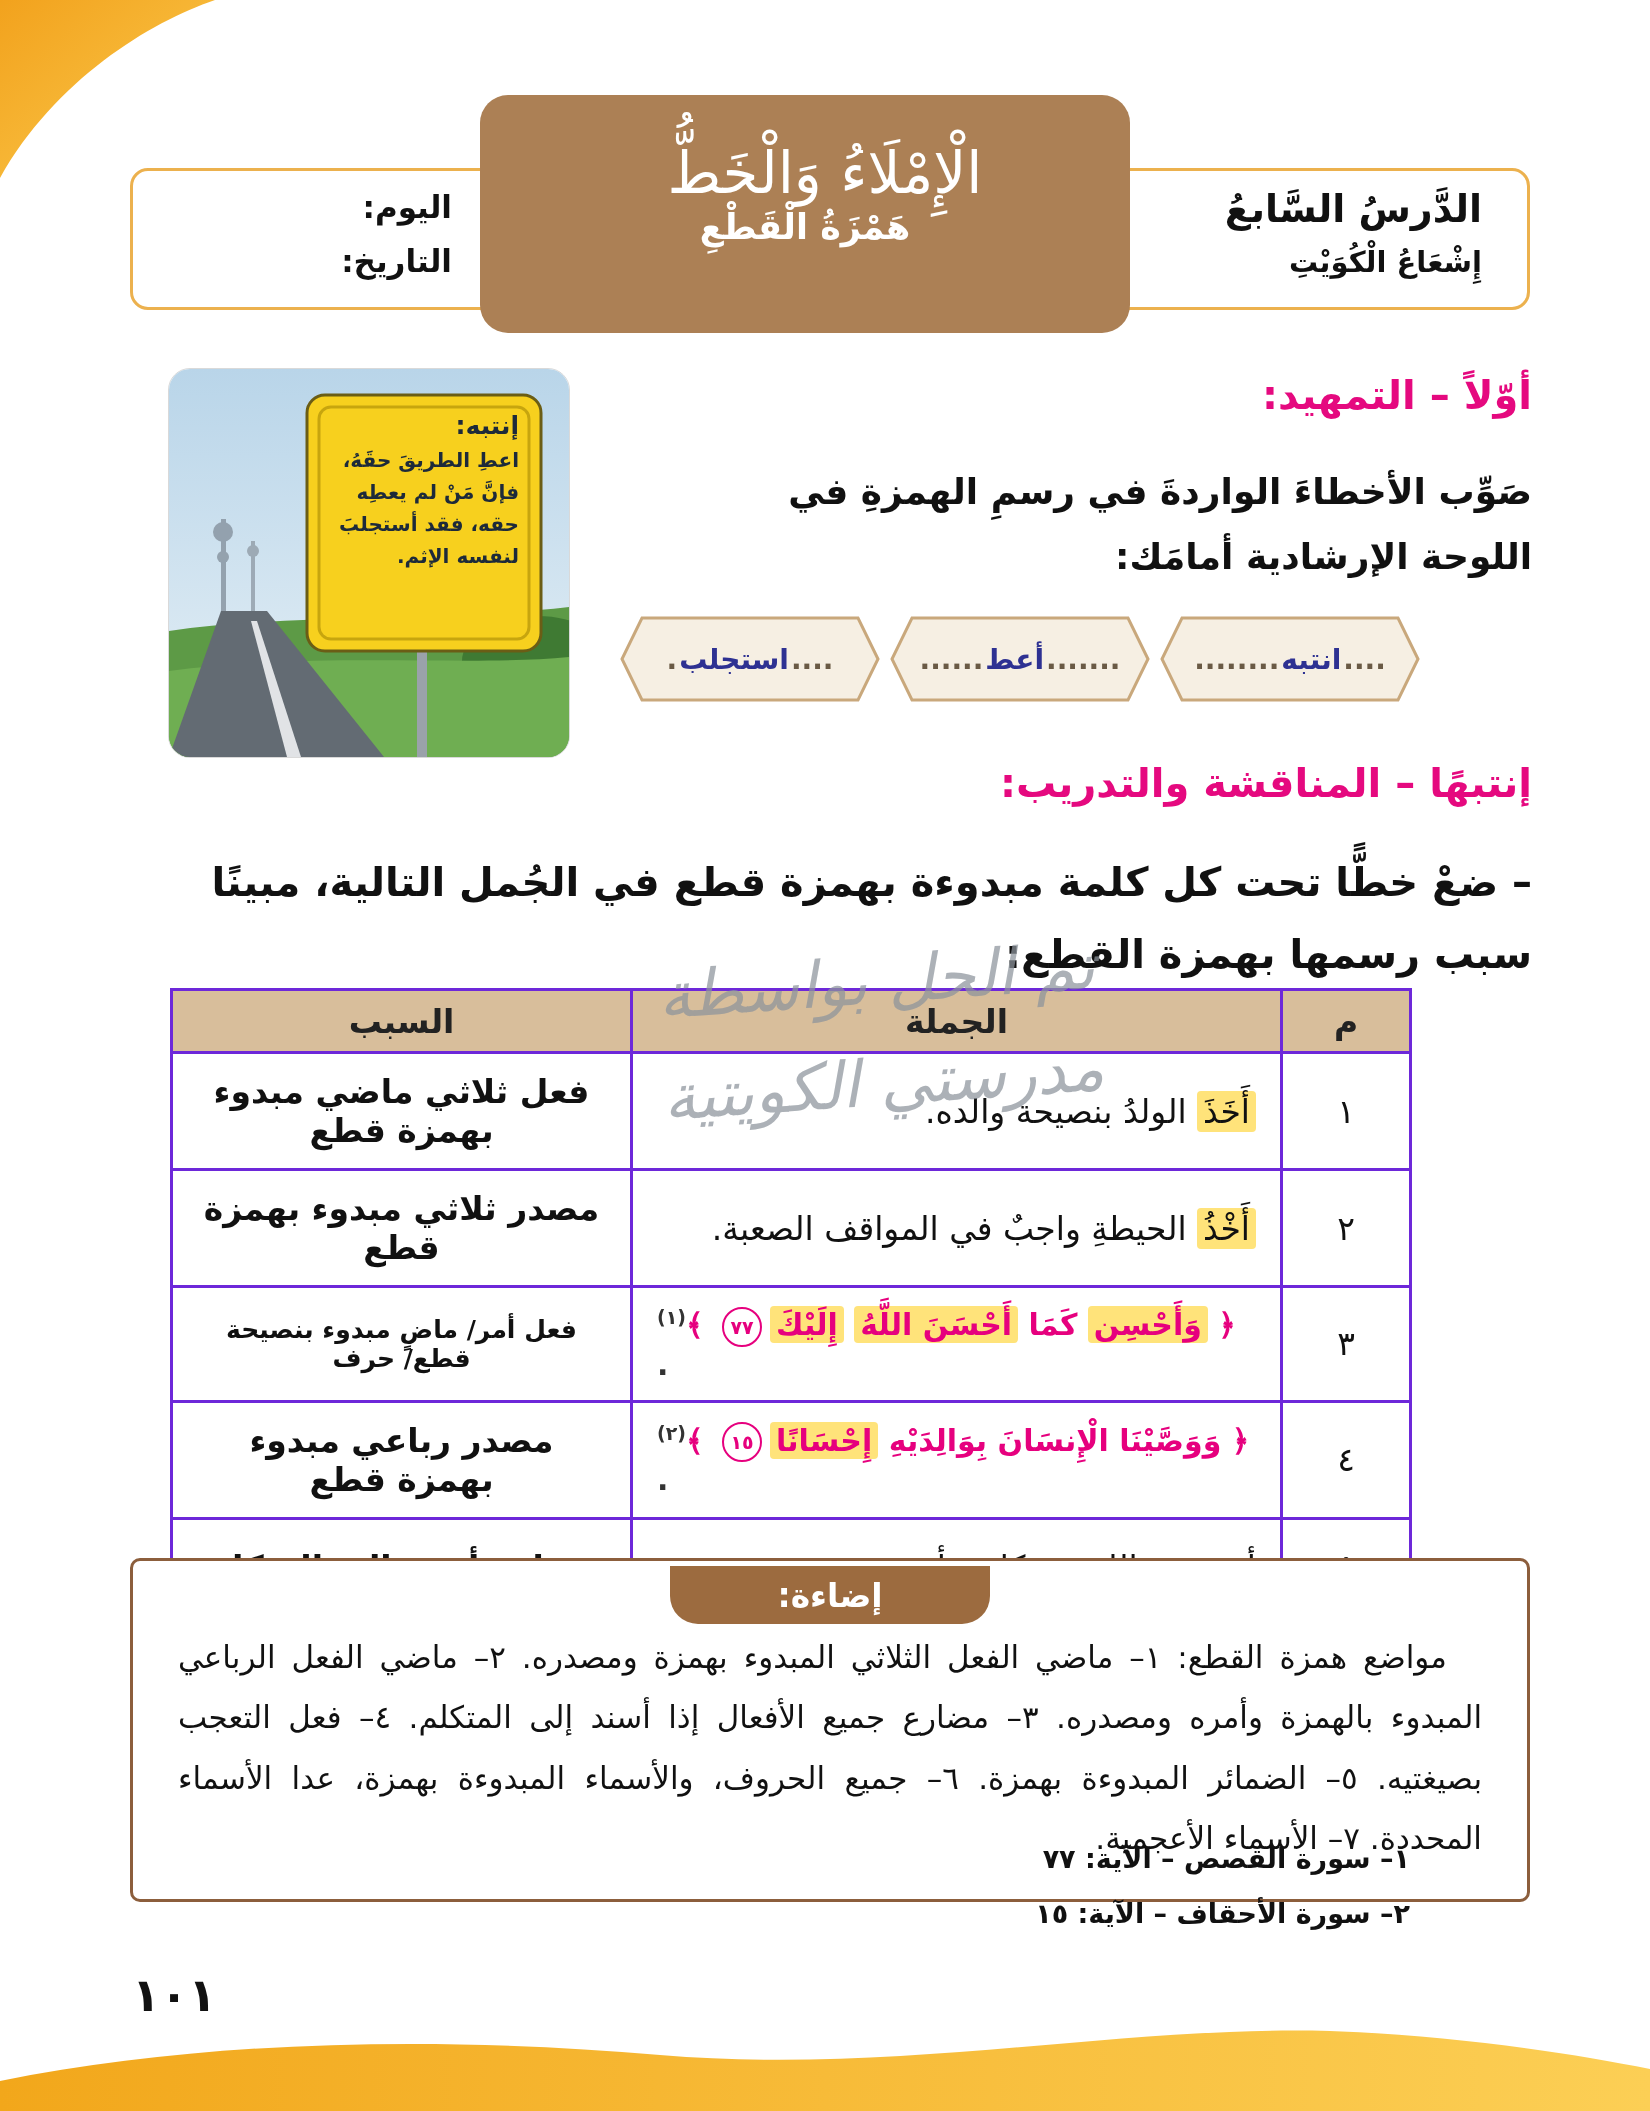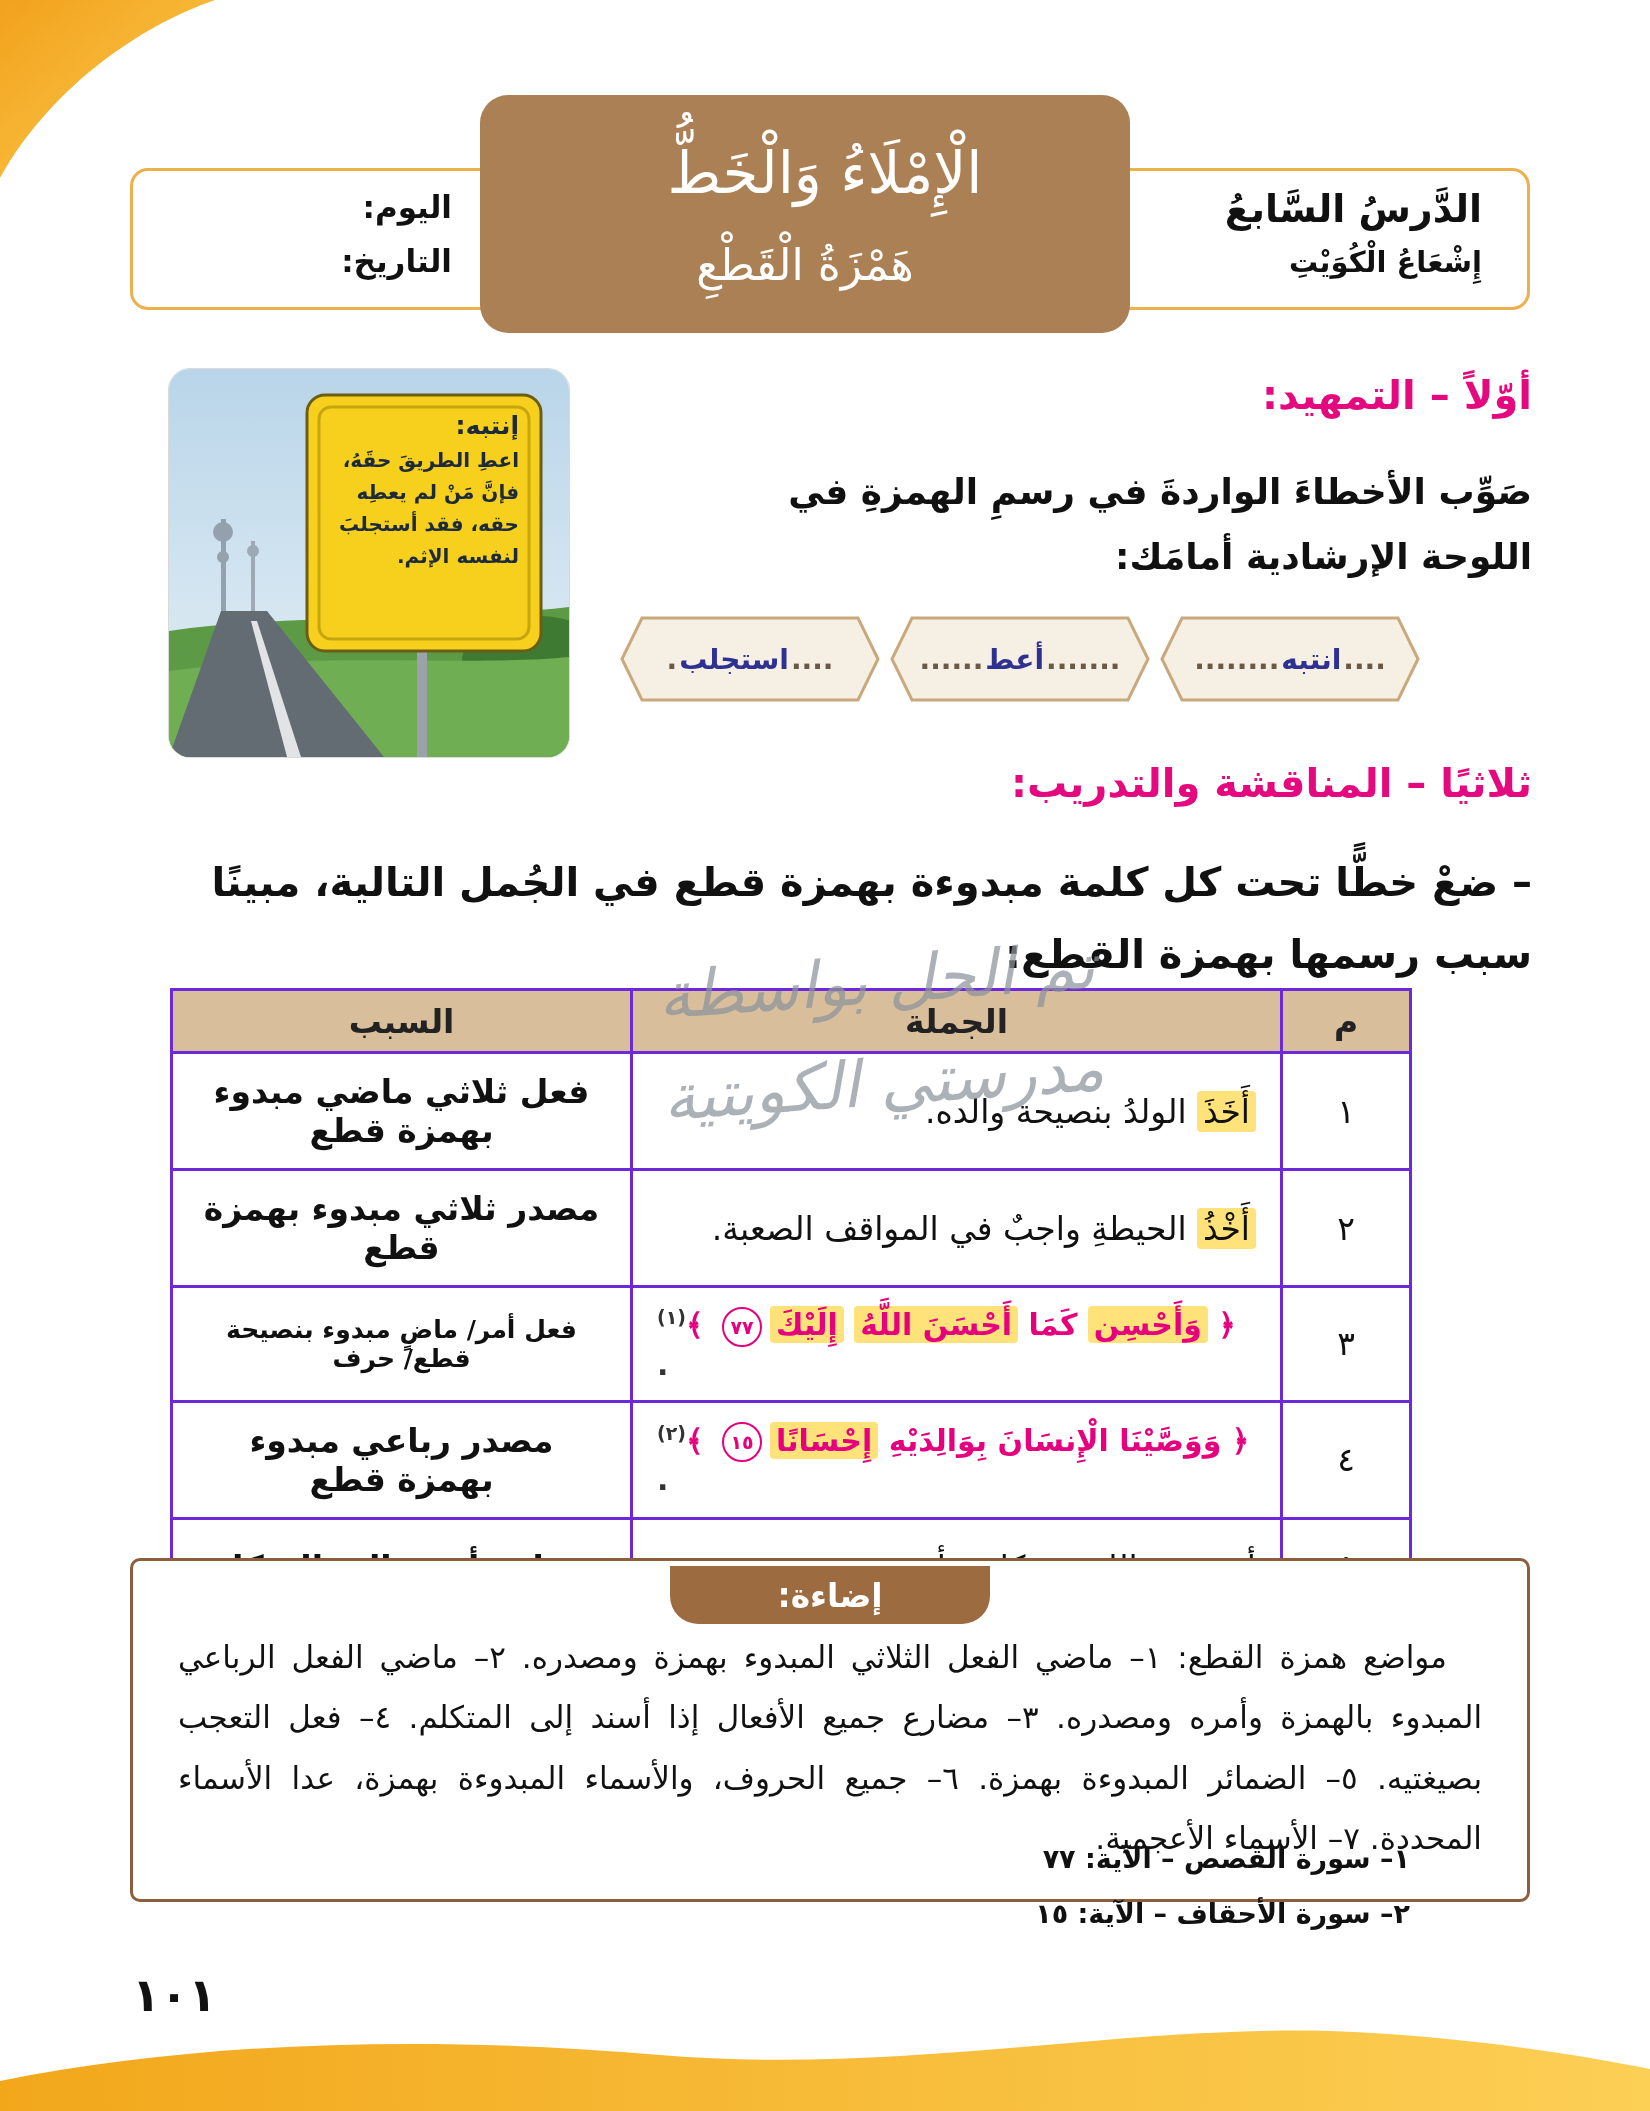--- a/index.html
+++ b/index.html
@@ -12,21 +12,21 @@
 
   
   .frame-box{position:absolute;border:3px solid #ECB14E;border-radius:18px;background:#fff;z-index:1;box-sizing:border-box;}
   .lesson-box{top:168px;right:120px;width:645px;height:142px;padding:16px 45px 0 0;text-align:right;}
   .lesson-title{font-size:38px;font-weight:bold;color:#111;}
   .lesson-sub{font-size:29px;font-weight:bold;color:#111;margin-top:14px;}
   .daydate-box{top:168px;left:130px;width:395px;height:142px;padding:14px 70px 0 0;}
   .daydate-box .line{font-size:31px;font-weight:bold;color:#111;text-align:right;margin:4px 0 18px;}
   .subject-box{position:absolute;top:95px;right:520px;width:650px;height:238px;background:#AC8055;border-radius:28px;z-index:2;color:#fff;text-align:center;box-sizing:border-box;padding-top:44px;}
   .subject-title{font-size:58px;font-weight:normal;padding-left:40px;}
-  .subject-sub{font-size:44px;font-weight:normal;margin-top:32px;}
+  .subject-sub{font-size:35px;font-weight:bold;}
 
   
   .sec-title{position:absolute;color:#E5097F;font-size:40px;font-weight:bold;right:118px;}
   #sec1-title{top:372px;}
   #sec2-title{top:760px;}
   .intro{position:absolute;top:460px;right:118px;width:860px;font-size:36px;font-weight:bold;color:#111;line-height:1.8;text-align:right;}
   .instruction{position:absolute;top:846px;right:118px;width:1414px;font-size:40px;font-weight:bold;color:#111;line-height:1.8;text-align:right;}
 
   
   .photo{position:absolute;top:368px;left:168px;width:400px;height:388px;border-radius:22px;overflow:hidden;border:1px solid #d9d9d9;}
@@ -163,21 +163,21 @@
           <polygon points="22,2 238,2 258,42 238,82 22,82 2,42" fill="#F6EFE3" stroke="#C9A87C" stroke-width="3"></polygon>
         </svg>
         <span class="chev-text">
           <span class="dots">....</span>
           <span class="ans-word">استجلب</span>
           <span class="dots">.</span>
         </span>
       </div>
     </div>
 
-  <div class="sec-title" id="sec2-title">ثلاثيًا – المناقشة والتدريب:</div>
+  <div class="sec-title" id="sec2-title">إنتبهًا – المناقشة والتدريب:</div>
   <div class="instruction">– ضعْ خطًّا تحت كل كلمة مبدوءة بهمزة قطع في الجُمل التالية، مبينًا سبب رسمها بهمزة القطع:</div>
 
   <div class="table-wrap">
     <table>
       <thead>
         <tr>
           <th class="col-num">م</th>
           <th class="col-sent">الجملة</th>
           <th>السبب</th>
         </tr>

